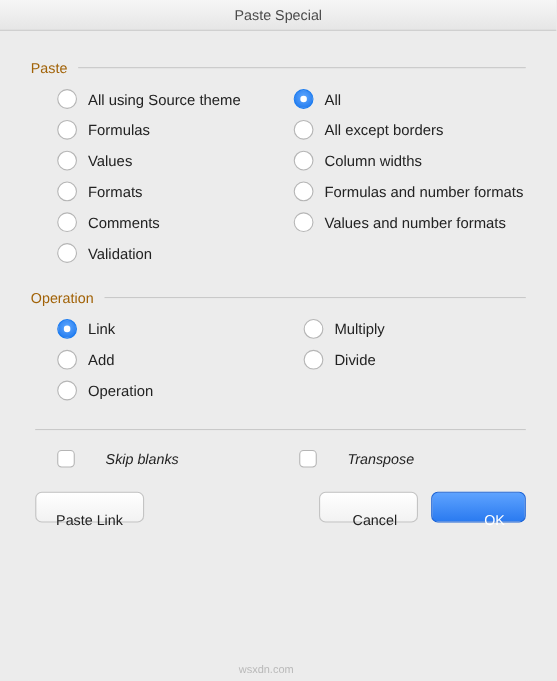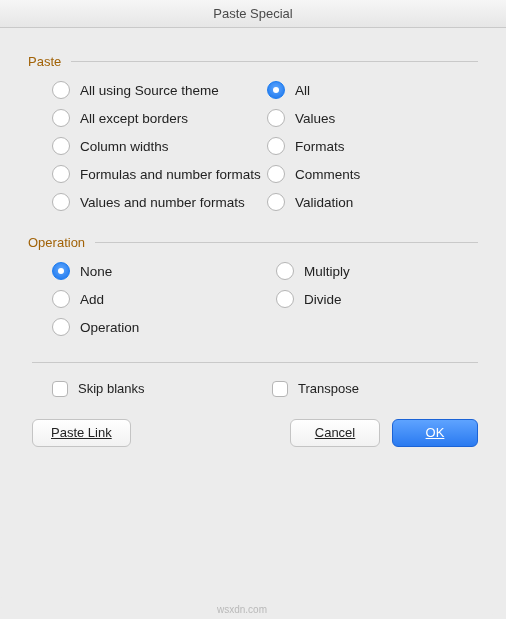--- a/index.html
+++ b/index.html
@@ -88,48 +88,47 @@
     }
     .radio-label { font-size: 13.5px; }
     .rule-row { padding-left: 4px; margin: 12px 0 18px; display:flex; }
     .check-row {
       display: grid;
       grid-template-columns: 220px 1fr;
       padding-left: 24px;
       margin-bottom: 22px;
     }
     .chk {
-      display: flex; align-items: flex-start; gap: 10px; cursor: pointer;
+      display: flex; align-items: flex-end; gap: 28px; cursor: pointer; font-style: italic;
     }
     .cb {
       width: 16px; height: 16px;
       border: 1px solid #b5b5b5;
       border-radius: 4px;
       background: #fff;
     }
     .btn-row {
       display: flex;
       align-items: center;
       gap: 12px;
       padding-left: 4px;
       padding-bottom: 6px;
     }
     .spacer { flex:1; }
     .btn {
       height: 28px;
-      padding: 0 18px;
+      padding: 12px 18px;
       border-radius: 6px;
       font-size: 13px;
       border: 1px solid #c4c4c4;
       background: linear-gradient(#ffffff, #f2f2f2);
       cursor: pointer;
       min-width: 90px;
-      text-align: center;
+      text-align: right;
       line-height: 26px;
-      text-decoration: underline;
     }
     .btn.primary {
       color: #fff;
       border: 1px solid #1b63d6;
       background: linear-gradient(#5ea3ff, #2a7af0);
       min-width: 86px;
     }
     .watermark {
       font-size: 10px; color: #b9b9b9; padding: 0 22px 4px 0; text-align: center;
     }
@@ -150,20 +149,24 @@
       <div class="radio">
           <span class="ri"></span>
           <span class="radio-label">All using Source theme</span>
         </div>
       <div class="radio">
           <span class="ri sel"></span>
           <span class="radio-label">All</span>
         </div>
       <div class="radio">
           <span class="ri"></span>
+          <span class="radio-label">Formulas</span>
+        </div>
+      <div class="radio">
+          <span class="ri"></span>
           <span class="radio-label">All except borders</span>
         </div>
       <div class="radio">
           <span class="ri"></span>
           <span class="radio-label">Values</span>
         </div>
       <div class="radio">
           <span class="ri"></span>
           <span class="radio-label">Column widths</span>
         </div>
@@ -189,21 +192,21 @@
         </div>
     </div>
 
     <div class="group-label">
       <span>Operation</span>
       <span class="line"></span>
     </div>
     <div class="radio-grid op">
       <div class="radio">
           <span class="ri sel"></span>
-          <span class="radio-label">None</span>
+          <span class="radio-label">Link</span>
         </div>
       <div class="radio">
           <span class="ri"></span>
           <span class="radio-label">Multiply</span>
         </div>
       <div class="radio">
           <span class="ri"></span>
           <span class="radio-label">Add</span>
         </div>
       <div class="radio">

